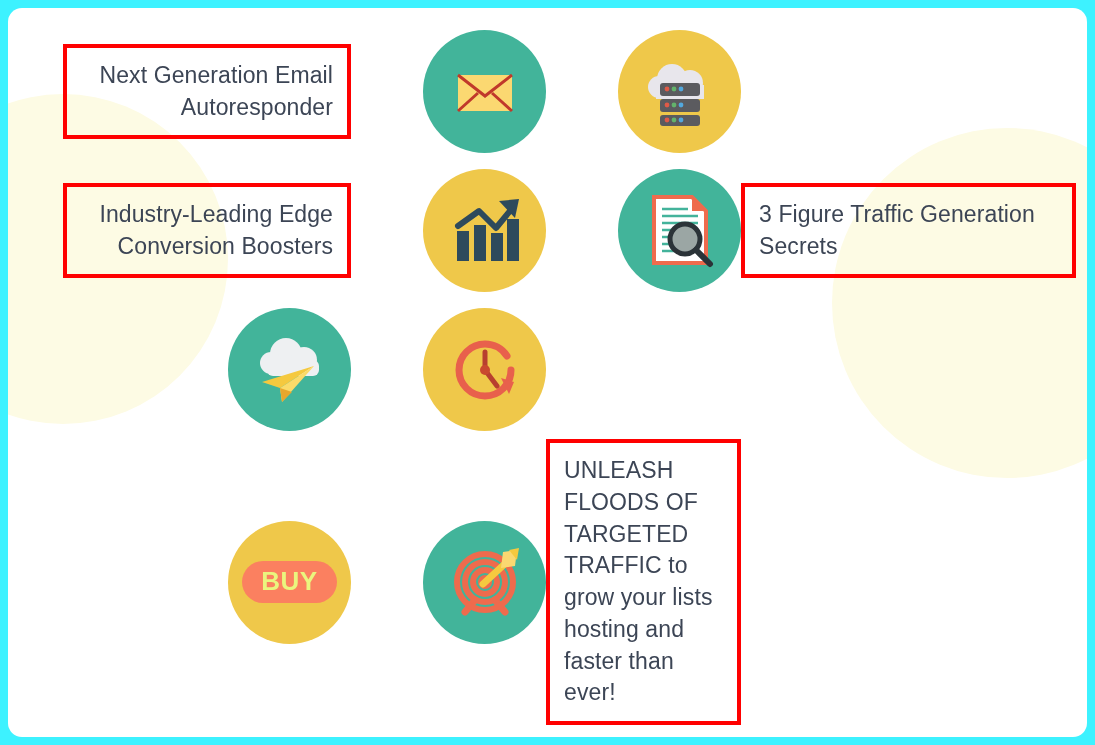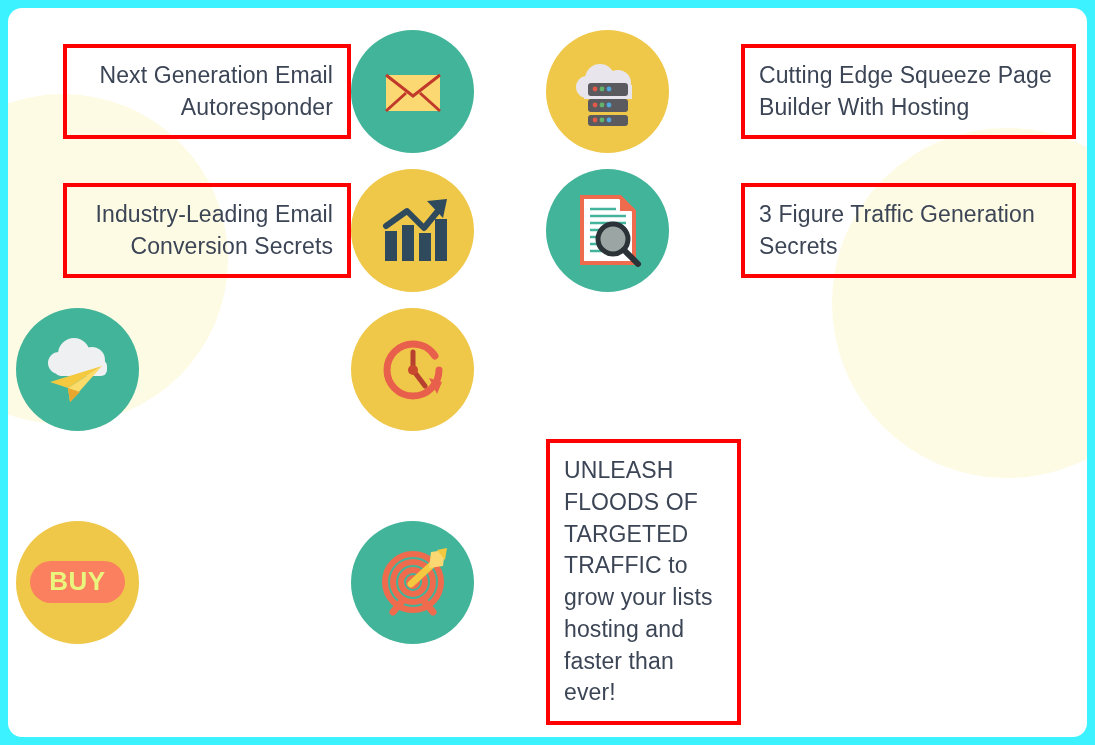--- a/index.html
+++ b/index.html
@@ -70,21 +70,21 @@
   .col-left, .col-right { display: flex; }
   .col-left  { justify-content: flex-end; }
   .col-right { justify-content: flex-start; }
 
   
   .w-sm { width: 288px; }
   .w-md { width: 330px; }
   .w-lg { width: 335px; }
 
   
-  .icon-cell { display: flex; align-items: center; justify-content: flex-start; }
+  .icon-cell { display: flex; align-items: center; justify-content: flex-end; }
   .circle {
     width: 123px; height: 123px;
     border-radius: 50%;
     display: flex; align-items: center; justify-content: center;
   }
   .c-teal   { background: #42B49A; }
   .c-yellow { background: #EFC84A; }
 
   .buy-pill {
     background: #FB8060;
@@ -144,28 +144,25 @@
               <circle cx="32" cy="48" r="2.4" fill="#63B36B"></circle>
               <circle cx="39" cy="48" r="2.4" fill="#52A8DE"></circle>
               <circle cx="25" cy="63" r="2.4" fill="#E05A47"></circle>
               <circle cx="32" cy="63" r="2.4" fill="#63B36B"></circle>
               <circle cx="39" cy="63" r="2.4" fill="#52A8DE"></circle>
             </g>
           </svg>
         </div>
       </div>
 
-      <div class="col-right">
-        <div class="textbox w-lg">Cutting Edge Squeeze Page Builder With Hosting</div>
-      </div>
     </div>
 
     <div class="row">
       <div class="col-left">
-        <div class="textbox w-sm">Industry-Leading Email Conversion Secrets</div>
+        <div class="textbox w-sm">Industry-Leading Edge Conversion Boosters</div>
       </div>
 
       <div class="icon-cell">
         <div class="circle c-yellow">
           <svg width="72" height="68" viewBox="0 0 72 68">
             <g fill="#2E4A5C">
               <rect x="8" y="34" width="12" height="30"></rect>
               <rect x="25" y="28" width="12" height="36"></rect>
               <rect x="42" y="36" width="12" height="28"></rect>
               <rect x="58" y="22" width="12" height="42"></rect>

